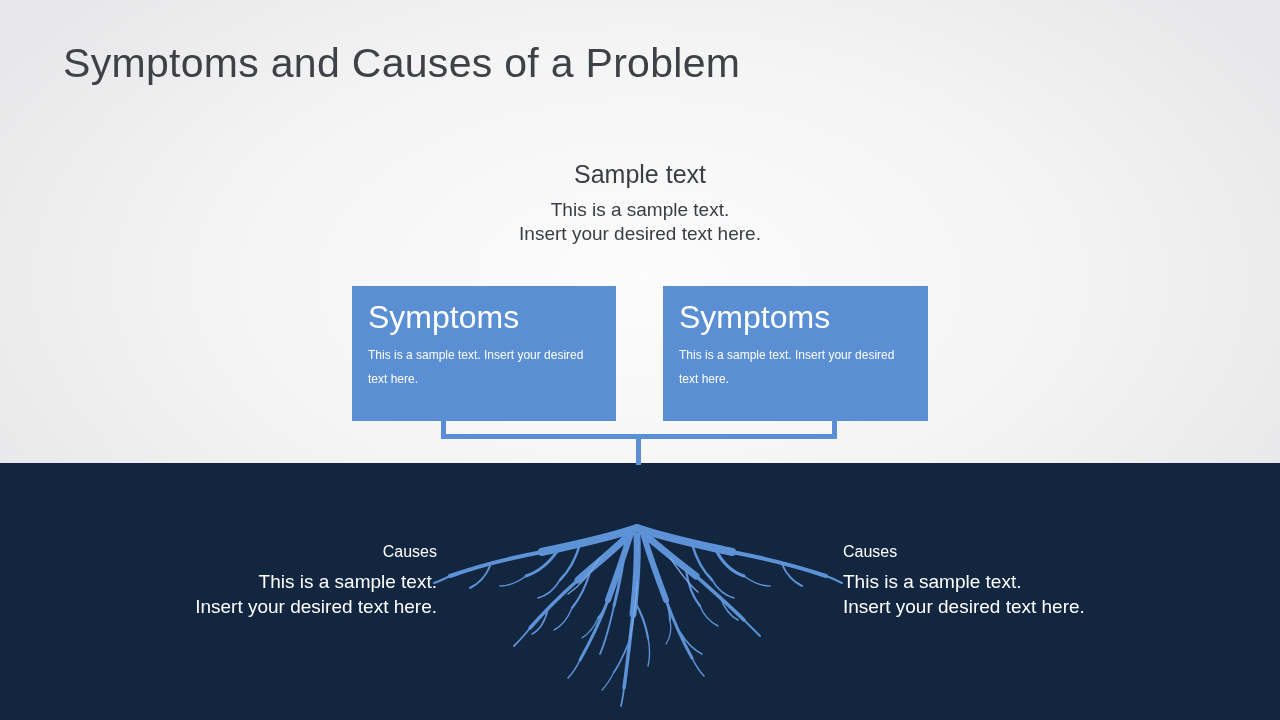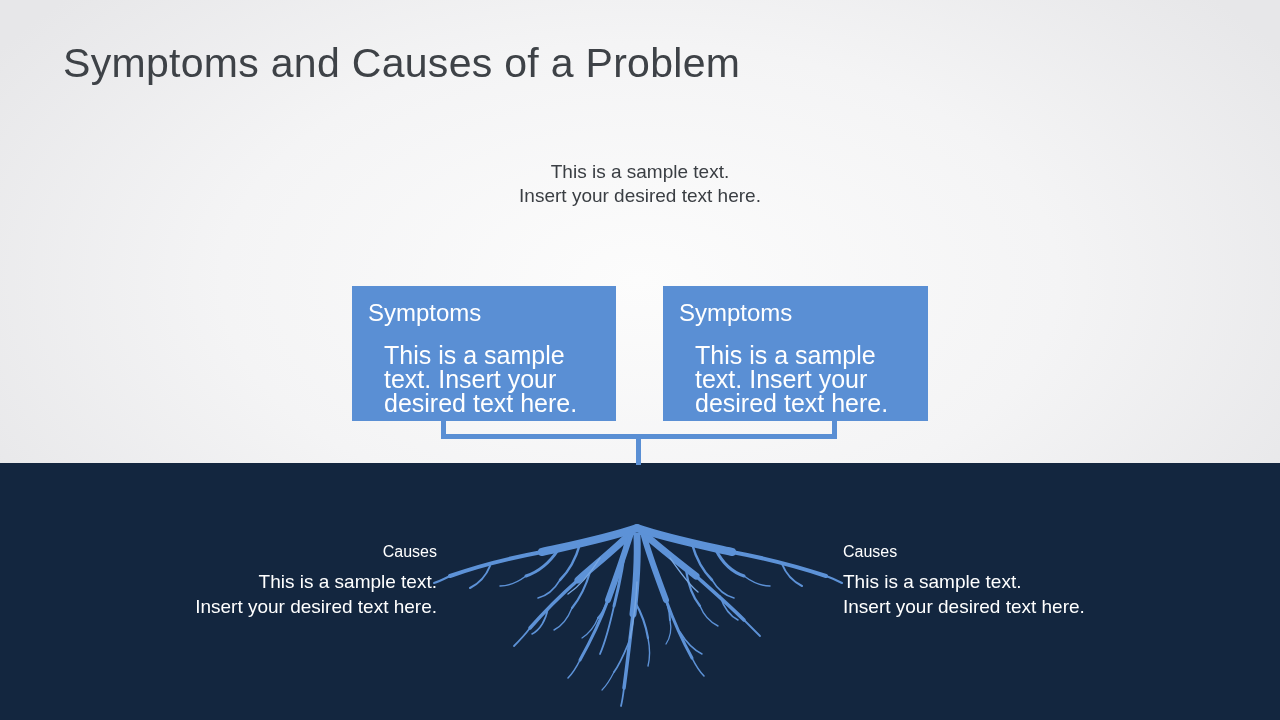--- a/index.html
+++ b/index.html
@@ -27,22 +27,22 @@
   }
   .sample-block .h{font-size:25px;font-weight:400;margin:0 0 9px 0;}
   .sample-block .p{font-size:19px;line-height:24px;margin:0;}
 
   .symptom-box{
     position:absolute;top:286px;height:135px;background:#5a8fd4;color:#ffffff;
     box-sizing:border-box;padding:13px 16px;
   }
   .symptom-box.left{left:352px;width:264px;}
   .symptom-box.right{left:663px;width:265px;}
-  .symptom-box .h{font-size:24px;font-weight:400;margin:0 0 7px 0;}
-  .symptom-box .p{font-size:25px;line-height:24px;margin:16px;}
+  .symptom-box .h{font-size:32px;font-weight:400;margin:0 0 7px 0;}
+  .symptom-box .p{font-size:12px;line-height:24px;margin:0;}
 
   .connector{position:absolute;background:#5a8fd4;}
   .conn-stub-left{left:441px;top:420px;width:5px;height:16px;}
   .conn-stub-right{left:832px;top:420px;width:5px;height:16px;}
   .conn-horizontal{left:441px;top:434px;width:396px;height:5px;}
   .conn-drop{left:636px;top:439px;width:5px;height:26px;}
 
   .causes-block{position:absolute;top:543px;color:#ffffff;}
   .causes-block.left{right:843px;text-align:right;}
   .causes-block.right{left:843px;text-align:left;}
@@ -56,20 +56,21 @@
 <body>
 
 <div class="slide">
 
   <div class="top-section"></div>
   <div class="bottom-section"></div>
 
   <div class="slide-title">Symptoms and Causes of a Problem</div>
 
   <div class="sample-block">
+    <div class="h">Sample text</div>
     <p class="p">This is a sample text.</p>
     <p class="p">Insert your desired text here.</p>
   </div>
 
   <div class="symptom-box left">
     <div class="h">Symptoms</div>
     <p class="p">This is a sample text. Insert your desired text here.</p>
   </div>
 
   <div class="symptom-box right">

